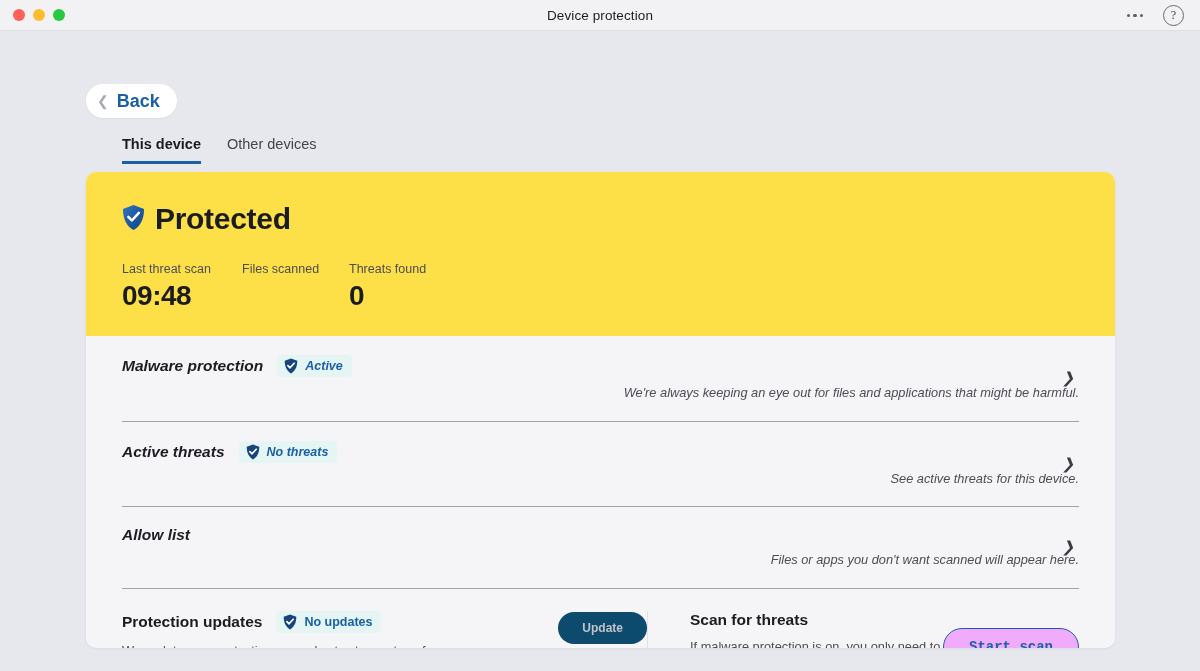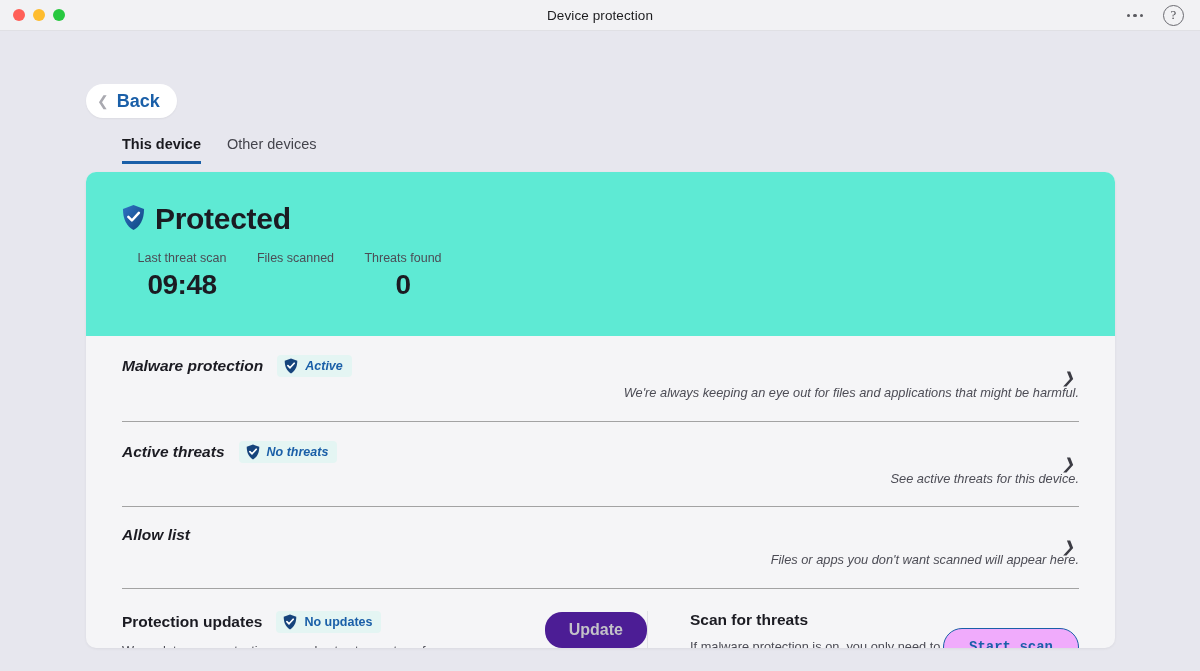--- a/index.html
+++ b/index.html
@@ -65,25 +65,25 @@
 
   .card {
     position: absolute; left: 86px; top: 141px;
     width: 1029px; height: 476px;
     border-radius: 10px; overflow: hidden;
     background: #f5f5f7;
     box-shadow: 0 1px 3px rgba(0,0,0,.06);
   }
 
   
-  .hero { background: #5eead4; padding: 30px 36px 26px 36px; height: 164px; }
+  .hero { background: #fde047; padding: 30px 36px 26px 36px; height: 164px; }
   .hero-title-row { display: flex; align-items: center; gap: 10px; }
   .hero-title { font-size: 30px; font-weight: bold; color: #1b1b22; letter-spacing: -.3px; }
 
-  .stats { display: flex; margin-top: 15px; text-align: center; }
+  .stats { display: flex; margin-top: 26px; }
   .stat-label { font-size: 12.5px; color: #4c4c55; white-space: nowrap; }
   .stat-value { font-size: 28px; font-weight: bold; color: #1b1b22; margin-top: 4px; letter-spacing: -.5px; }
   .stat:nth-child(1) { width: 120px; }
   .stat:nth-child(2) { width: 107px; }
   .stat:nth-child(3) { width: 108px; }
 
   
   .rows { padding: 0 36px; }
   .row {
     position: relative;
@@ -112,23 +112,23 @@
 
   
   .split { display: flex; align-items: flex-start; padding: 22px 0 10px 0; }
   .split-left { width: 525px; display: flex; align-items: flex-start; }
   .split-divider { width: 1px; background: #e0e0e5; align-self: stretch; margin: 0 0 4px 0; }
   .split-right { flex: 1; display: flex; align-items: flex-start; padding-left: 42px; }
   .split-text { flex: 1; }
   .split-desc { font-size: 12.8px; color: #4c4c55; margin-top: 8px; line-height: 1.5; max-width: 320px; }
 
   .btn-update {
-    background: #4c1d95; color: #c3c2c8;
+    background: #0c4a6e; color: #c3c2c8;
     border: none; border-radius: 17px;
-    font-size: 16px; font-weight: bold;
+    font-size: 12px; font-weight: bold;
     padding: 9px 24px; cursor: default;
     font-family: "Liberation Sans", sans-serif;
     margin-top: 1px;
   }
   .btn-scan {
     background: #f0abfc; color: #1a5fa8;
     border: 1.6px solid #1a5fa8; border-radius: 19px;
     font-size: 14px; font-weight: bold;
     padding: 10px 25px; cursor: pointer;
     font-family: Liberation Mono, monospace;

